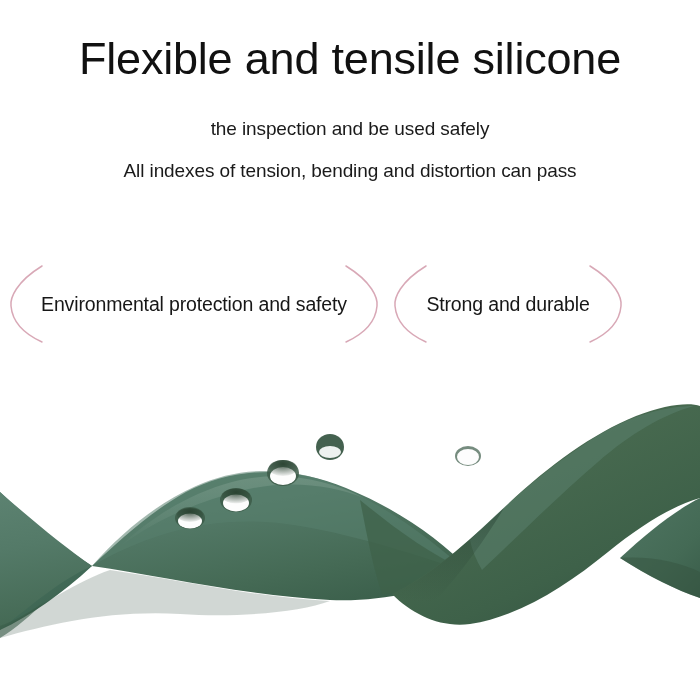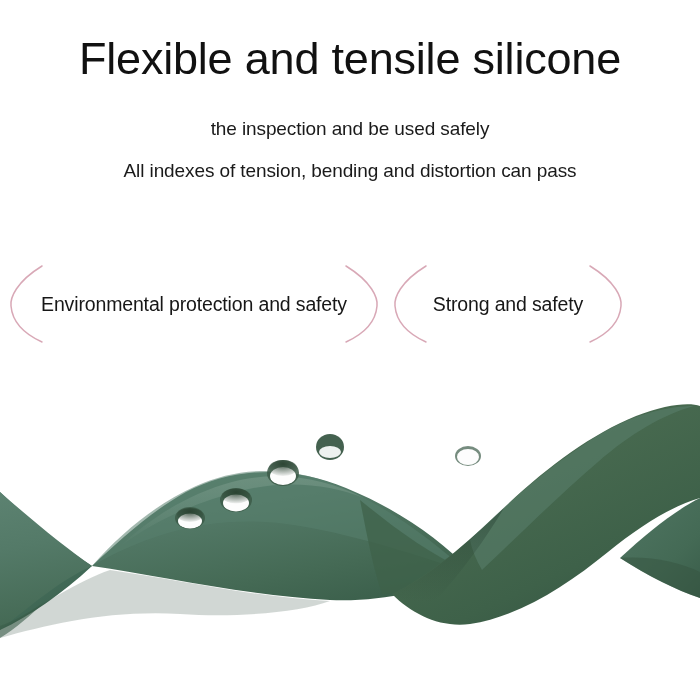--- a/index.html
+++ b/index.html
@@ -136,21 +136,21 @@
         </svg>
       </span>
     </div>
 
     <div class="badge badge-2">
       <span class="arc arc-left">
         <svg viewBox="0 0 46 80" preserveAspectRatio="none">
           <path d="M40 2 C 14 18, 8 34, 9 42 C 10 54, 18 68, 40 78" fill="none" stroke="#c9879a" stroke-width="1.5" stroke-linecap="round" opacity="0.72"></path>
         </svg>
       </span>
-      <span class="badge-label">Strong and safety</span>
+      <span class="badge-label">Strong and durable</span>
       <span class="arc arc-right">
         <svg viewBox="0 0 46 80" preserveAspectRatio="none">
           <path d="M6 2 C 32 18, 38 34, 37 42 C 36 54, 28 68, 6 78" fill="none" stroke="#c9879a" stroke-width="1.5" stroke-linecap="round" opacity="0.72"></path>
         </svg>
       </span>
     </div>
 
   </div>
 
   <div class="product">

